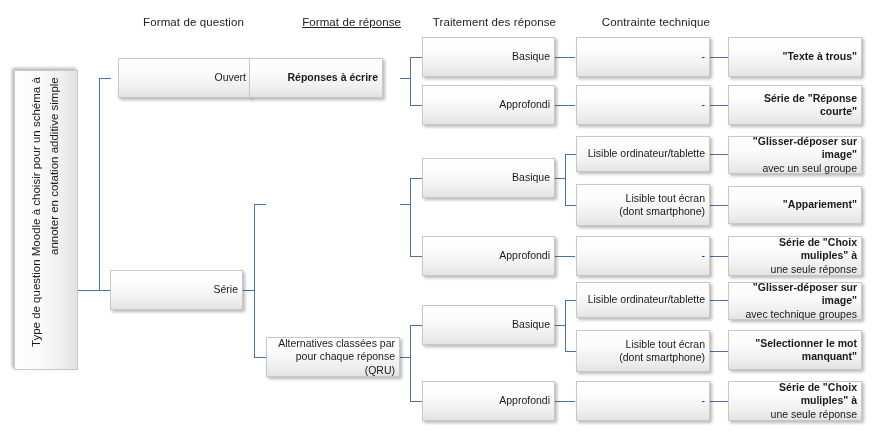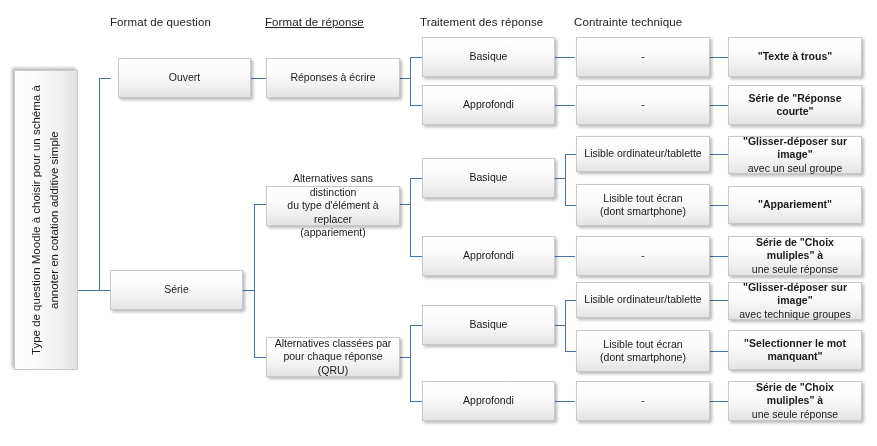--- a/index.html
+++ b/index.html
@@ -18,41 +18,41 @@
     background: #ffffff;
     overflow: hidden;
   }
 
   
   .col-header {
     position: absolute;
     font-size: 11.5px;
     color: #222222;
     white-space: nowrap;
-    text-align: left;
+    text-align: right;
     letter-spacing: 0.1px;
   }
 
   
   .node {
     position: absolute;
     box-sizing: border-box;
     border: 1px solid #c8c8c8;
     background: linear-gradient(to bottom, #ffffff 0%, #fbfbfb 38%, #eeeeee 78%, #e3e3e3 100%);
     box-shadow: 2px 2px 3px rgba(0,0,0,0.28);
     display: flex;
     align-items: center;
     justify-content: center;
     text-align: center;
     font-size: 10.5px;
     color: #1a1a1a;
     line-height: 1.28;
     padding: 2px 4px;
   }
-  .node .txt { display: block; width: 100%; }
+  .node .txt { display: block; width: 100%; text-align: right; }
   .node .l1, .node .l2, .node .l3 { display: block; }
   .node.bold-first .l1 { font-weight: bold; }
   .node.bold-all .txt { font-weight: bold; }
 
   
   .node.root {
     writing-mode: vertical-rl;
     transform: rotate(180deg);
     font-size: 11.5px;
     line-height: 1.55;
@@ -136,33 +136,26 @@
     <span class="txt">Type de question Moodle à choisir pour un schéma à annoter en cotation additive simple</span>
   </div>
 
   <div class="node" style="left:118px; top:58px; width:133px; height:40px;">
     <span class="txt">Ouvert</span>
   </div>
   <div class="node" style="left:110px; top:270px; width:133px; height:40px;">
     <span class="txt">Série</span>
   </div>
 
-  <div class="node" style="left:266px; top:58px; width:134px; height:40px;">
+  <div class="node" style="left:249px; top:58px; width:134px; height:40px;font-weight:bold;">
     <span class="txt">
       <span class="l1">Réponses à écrire</span>
     </span>
   </div>
 
-  <div class="node" style="left:266px; top:186px; width:134px; height:40px;">
-    <span class="txt">
-      <span class="l1">Alternatives sans distinction</span>
-      <span class="l2">du type d'élément à replacer</span>
-      <span class="l3">(appariement)</span>
-    </span>
-  </div>
 
   <div class="node" style="left:266px; top:337px; width:134px; height:40px;">
     <span class="txt">
       <span class="l1">Alternatives  classées par</span>
       <span class="l3">pour chaque réponse (QRU)</span>
     </span>
   </div>
 
   <div class="node" style="left:422px; top:37px; width:133px; height:40px;">
     <span class="txt">Basique</span>

